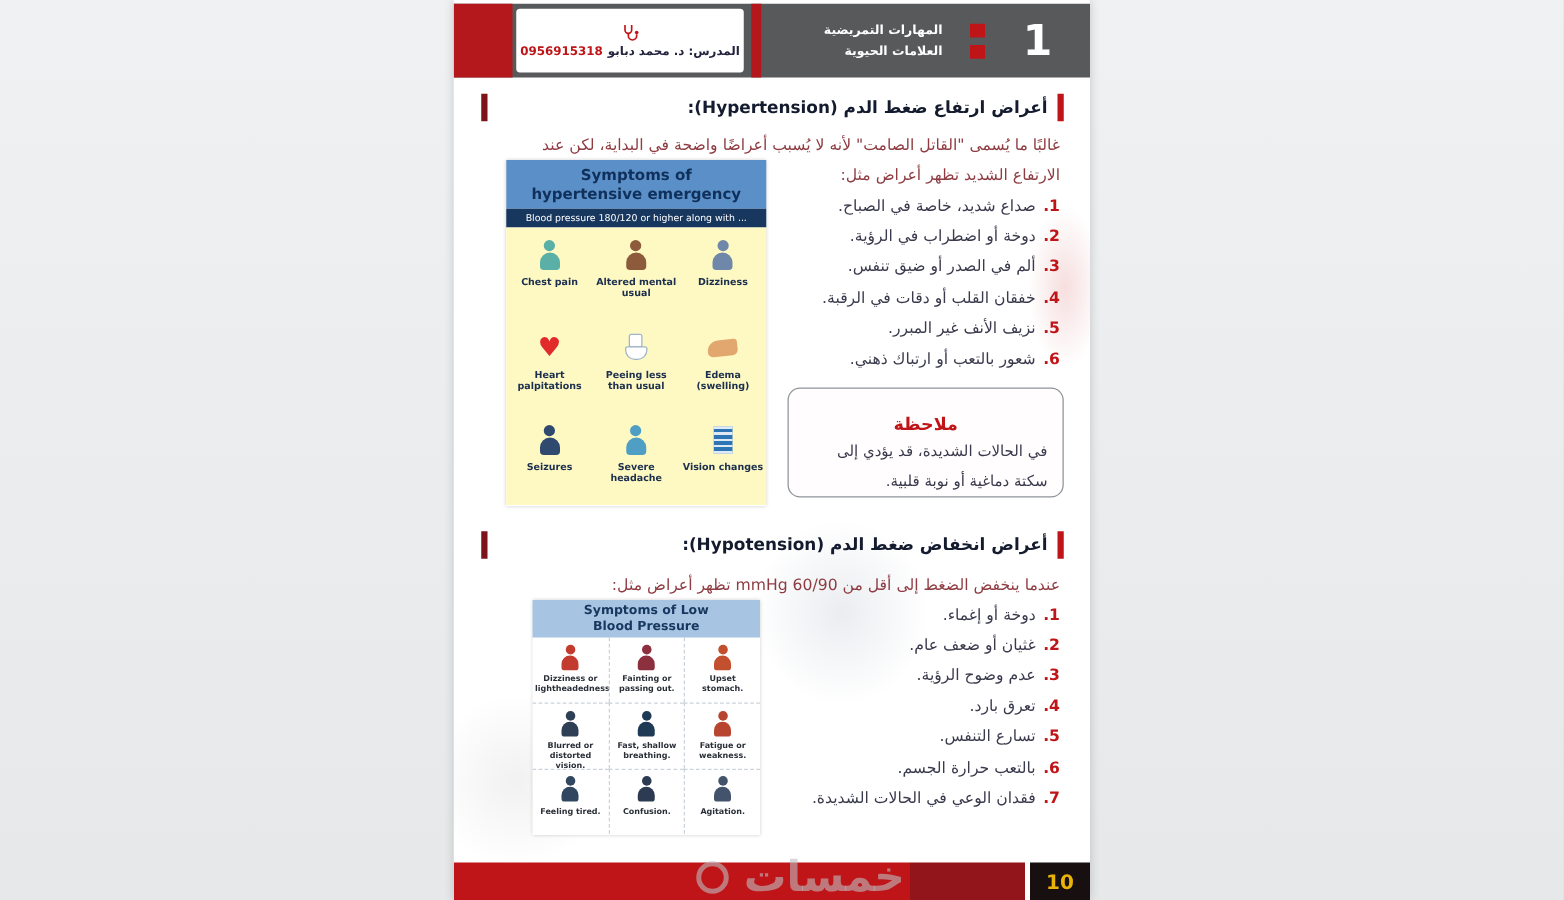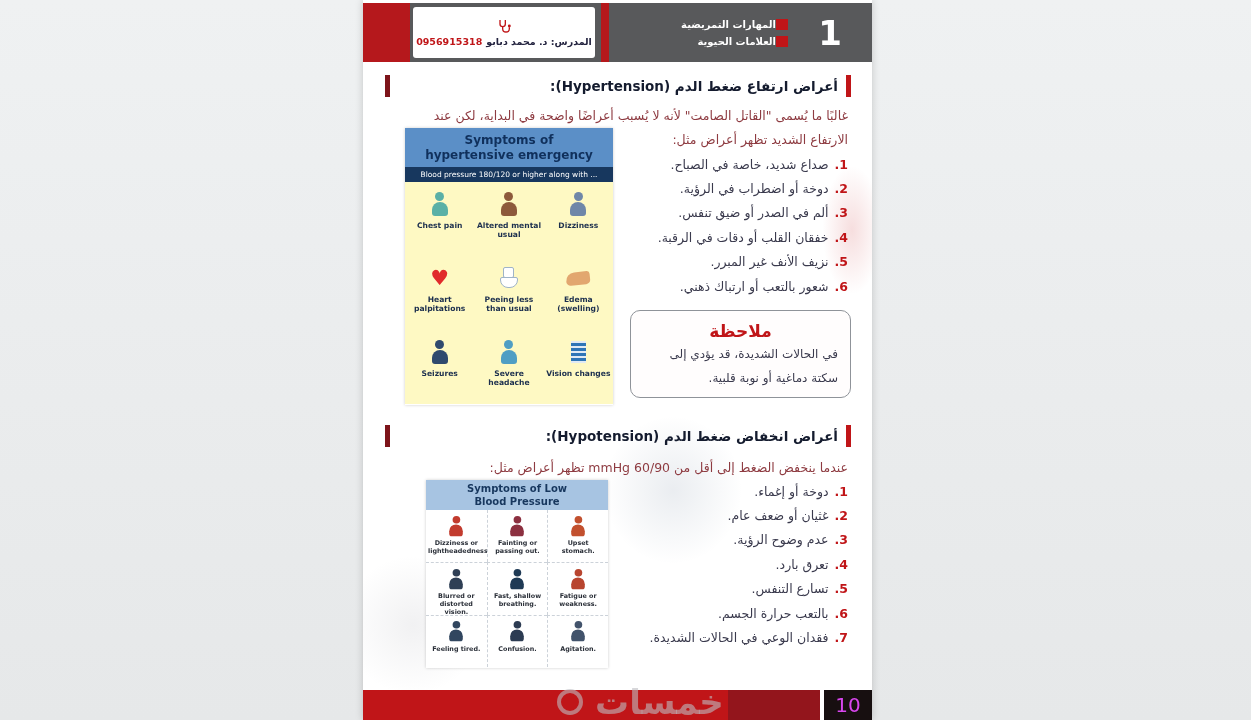--- a/index.html
+++ b/index.html
@@ -25,21 +25,21 @@
             display:flex; direction:ltr; align-items:stretch; }
   .hdr-red-block { width:47px; background:#b5181c; }
   .instructor { margin:4px 3px; width:182px; background:#fff; border-radius:3px;
                 display:flex; flex-direction:column; align-items:center; justify-content:center; gap:2px; }
   .instr-line { direction:rtl; display:flex; gap:4px; align-items:baseline;
                 font-size:9.5px; font-weight:bold; color:#23233f; white-space:nowrap; }
   .instr-phone { color:#c01518; }
   .hdr-divider { width:8px; background:#b5181c; margin-left:3px; }
   .hdr-spacer { flex:1; }
   .course { display:flex; flex-direction:column; justify-content:center; gap:6px; }
-  .course-line { direction:rtl; display:flex; align-items:flex-start; gap:0;
+  .course-line { direction:rtl; display:flex; align-items:flex-start; gap:22px;
                  font-size:10px; font-weight:bold; color:#fff; white-space:nowrap; }
   .tag { width:12px; height:11px; background:#c01518; flex:0 0 auto; }
   .chapter { width:84px; display:flex; align-items:center; justify-content:center;
              font-size:34px; font-weight:bold; color:#fff; }
 
   
   .sech { position:absolute; left:22px; right:21px; height:22px; }
   .sech .rbar { position:absolute; right:0; top:0; width:5px; height:100%; background:#c01518; }
   .sech .lbar { position:absolute; left:0; top:0; width:5px; height:100%; background:#7d141a; }
   .sech .t { position:absolute; right:13px; top:0; line-height:22px; direction:rtl;
@@ -53,21 +53,21 @@
 
   .list { position:absolute; right:24px; direction:rtl; }
   .list1 { top:152px; } .list2 { top:479px; }
   .li { display:flex; gap:6px; height:24.4px; align-items:center;
         font-size:12.5px; color:#3a3a4d; white-space:nowrap; }
   .li .num { color:#c01518; font-weight:bold; }
 
   
   .note { position:absolute; top:310px; left:267px; right:21px; height:88px;
           border:1.4px solid #8f9399; border-radius:10px; background:#fffdfd; }
-  .note-title { text-align:center; color:#c01518; font-weight:bold; font-size:17px; margin-top:10px; }
+  .note-title { text-align:center; color:#c01518; font-weight:bold; font-size:14px; margin-top:21px; }
   .note-text { direction:rtl; text-align:right; padding:1px 12px 0 12px;
                font-size:12px; color:#3a3a4d; line-height:24px; }
 
   
   .info1 { position:absolute; left:42px; top:128px; width:208px; height:277px;
            box-shadow:0 0 3px rgba(0,0,0,.2); direction:ltr; }
   .info1-title { background:#5b8fc7; color:#10305c; font-weight:bold; text-align:center;
                  font-size:12px; line-height:1.25; padding:5px 0 4px; }
   .info1-banner { background:#17375e; color:#fff; font-size:7.5px; text-align:center;
                   padding:3px 0; white-space:nowrap; overflow:hidden; }
@@ -106,21 +106,21 @@
           border-radius:12px 4px 6px 6px; transform:rotate(-6deg); }
   .building { display:inline-block; width:15px; height:22px; background:#2e75b6;
               background-image:repeating-linear-gradient(0deg, rgba(255,255,255,.85) 0 2px, transparent 2px 5px); }
 
   
   .footer { position:absolute; left:0; right:0; bottom:0; height:30px; background:#fff; }
   .f-red { position:absolute; left:0; top:0; bottom:0; width:365px; background:#c01518; }
   .f-maroon { position:absolute; left:365px; top:0; bottom:0; width:92px; background:#93151c; }
   .f-dark { position:absolute; left:461px; right:0; top:0; bottom:0; background:#170f10;
             display:flex; align-items:center; justify-content:center;
-            color:#d946ef; font-weight:normal; font-size:20px; }
+            color:#eab308; font-weight:bold; font-size:16px; }
 
   
   .watermark { position:absolute; left:232px; bottom:1px; z-index:5; direction:rtl;
                font-size:34px; font-weight:bold; color:rgba(188,188,194,.6); line-height:1; }
   .wm-circle { position:absolute; left:194px; bottom:5px; z-index:5; width:26px; height:26px;
                border:4px solid rgba(188,188,194,.6); border-radius:50%; }
 
   
   .stetho { display:block; }
 </style>

